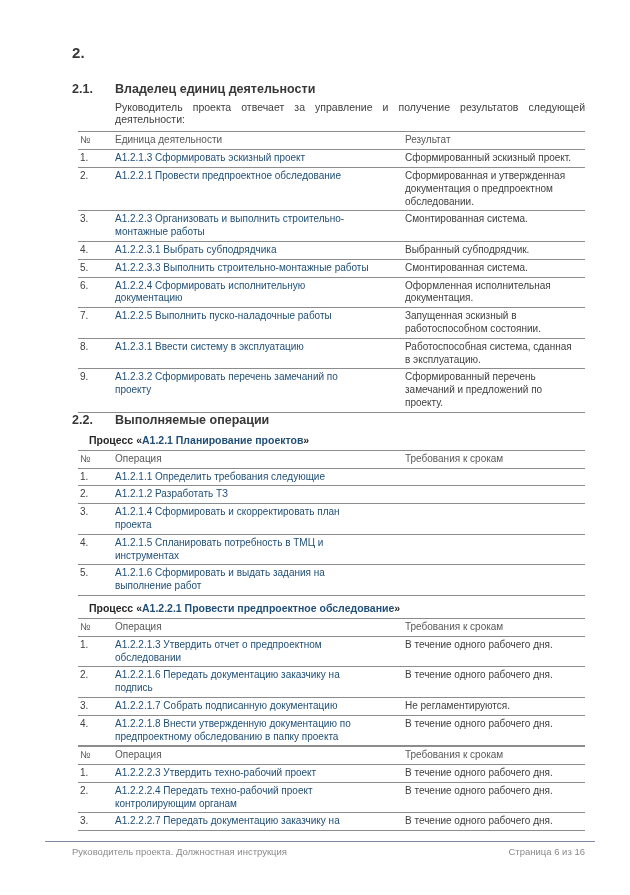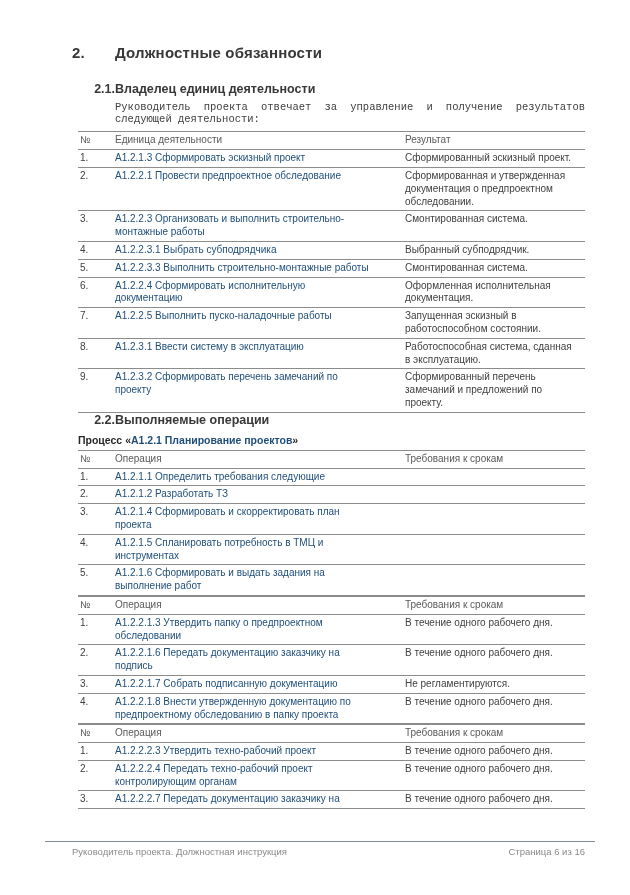--- a/index.html
+++ b/index.html
@@ -12,67 +12,65 @@
     color: #404040;
     padding: 44px 45px 0 72px;
     overflow: hidden;
   }
   .h1 {
     display: flex; font-weight: bold; font-size: 15px; line-height: 18px;
     color: #383838; margin: 0 0 20px 0; letter-spacing: .2px;
   }
   .h2 {
     display: flex; font-weight: bold; font-size: 12.5px; line-height: 15px;
-    color: #383838; margin: 0 0 4px 0; text-align: right;
+    color: #383838; margin: 0 0 4px 0;
   }
   .h2.second { }
   .sec-num { width: 43px; flex: none; }
   .para {
     margin: 0 0 6px 43px; width: 470px;
     font-size: 10.5px; line-height: 12.2px; color: #404040;
     text-align: justify;
-    font-family: Liberation Mono, monospace;
   }
   .doc-table {
     border-collapse: collapse; table-layout: fixed;
     margin-left: 6px; width: 507px;
     font-size: 10px; line-height: 12.8px; color: #404040;
   }
   .doc-table th, .doc-table td {
     border-top: 1px solid #8c8c8c; border-bottom: 1px solid #8c8c8c;
     padding: 2px 0; vertical-align: top; text-align: left;
   }
   .doc-table th { font-weight: normal; color: #595959; }
   .c-num { width: 37px; padding-left: 2px !important; }
   .c-op  { width: 290px; padding-right: 33px !important; }
   .c-res { width: 180px; padding-right: 10px !important; }
   .op-link { color: #1F4E79; cursor: pointer; }
   .process-title {
-    margin: 6px 0 3px 6px; font-size: 10.5px; line-height: 13px;
+    margin: 6px 0 3px 17px; font-size: 10.5px; line-height: 13px;
     font-weight: bold; color: #262626;
   }
   .process-title .proc-name { color: #1F4E79; }
   .footer {
     position: absolute; left: 45px; top: 841px; width: 550px;
     border-top: 1px solid #7e8aa2; padding-top: 4px;
   }
   .footer-row {
     display: flex; justify-content: space-between;
     padding: 0 10px 0 27px;
     font-size: 9.5px; line-height: 12px; color: #8a8a8a;
   }
 </style>
 </head>
 <body>
 
 <div class="page">
 
   <div class="h1">
     <span class="sec-num">2.</span>
-    <span>Должностные обязанности</span>
   </div>
 
   <div class="h2">
     <span class="sec-num">2.1.</span>
     <span>Владелец единиц деятельности</span>
   </div>
 
   <p class="para">Руководитель проекта отвечает за управление и получение результатов следующей деятельности:</p>
 
   <div>
@@ -165,65 +163,66 @@
             </tr>
             <tr>
               <td class="c-num">4.</td>
               <td class="c-op"><span class="op-link">А1.2.1.5 Спланировать потребность в ТМЦ и инструментах</span></td>
               <td class="c-res"></td>
             </tr>
             <tr>
               <td class="c-num">5.</td>
               <td class="c-op"><span class="op-link">А1.2.1.6 Сформировать и выдать задания на выполнение работ</span></td>
               <td class="c-res"></td>
+            </tr>
+          </tbody>
+        </table>
+      </div>
+      <div>
+        <div class="process-title"><span>Процесс «</span><span class="proc-name">А1.2.2.1 Провести предпроектное обследование</span><span>»</span></div>
+        <table class="doc-table">
+          <tbody>
+            <tr>
+              <th class="c-num">№</th>
+              <th class="c-op">Операция</th>
+              <th class="c-res">Требования к срокам</th>
+            </tr>
+            <tr>
+              <td class="c-num">1.</td>
+              <td class="c-op"><span class="op-link">А1.2.2.1.3 Утвердить отчет о предпроектном обследовании</span></td>
+              <td class="c-res">В течение одного рабочего дня.</td>
+            </tr>
+            <tr>
+              <td class="c-num">2.</td>
+              <td class="c-op"><span class="op-link">А1.2.2.1.6 Передать документацию заказчику на подпись</span></td>
+              <td class="c-res">В течение одного рабочего дня.</td>
+            </tr>
+            <tr>
+              <td class="c-num">3.</td>
+              <td class="c-op"><span class="op-link">А1.2.2.1.7 Собрать подписанную документацию</span></td>
+              <td class="c-res">Не регламентируются.</td>
+            </tr>
+            <tr>
+              <td class="c-num">4.</td>
+              <td class="c-op"><span class="op-link">А1.2.2.1.8 Внести утвержденную документацию по предпроектному обследованию в папку проекта</span></td>
+              <td class="c-res">В течение одного рабочего дня.</td>
             </tr>
           </tbody>
         </table>
       </div>
       <div>
         <table class="doc-table">
           <tbody>
             <tr>
               <th class="c-num">№</th>
               <th class="c-op">Операция</th>
               <th class="c-res">Требования к срокам</th>
             </tr>
             <tr>
               <td class="c-num">1.</td>
-              <td class="c-op"><span class="op-link">А1.2.2.1.3 Утвердить папку о предпроектном обследовании</span></td>
-              <td class="c-res">В течение одного рабочего дня.</td>
-            </tr>
-            <tr>
-              <td class="c-num">2.</td>
-              <td class="c-op"><span class="op-link">А1.2.2.1.6 Передать документацию заказчику на подпись</span></td>
-              <td class="c-res">В течение одного рабочего дня.</td>
-            </tr>
-            <tr>
-              <td class="c-num">3.</td>
-              <td class="c-op"><span class="op-link">А1.2.2.1.7 Собрать подписанную документацию</span></td>
-              <td class="c-res">Не регламентируются.</td>
-            </tr>
-            <tr>
-              <td class="c-num">4.</td>
-              <td class="c-op"><span class="op-link">А1.2.2.1.8 Внести утвержденную документацию по предпроектному обследованию в папку проекта</span></td>
-              <td class="c-res">В течение одного рабочего дня.</td>
-            </tr>
-          </tbody>
-        </table>
-      </div>
-      <div>
-        <table class="doc-table">
-          <tbody>
-            <tr>
-              <th class="c-num">№</th>
-              <th class="c-op">Операция</th>
-              <th class="c-res">Требования к срокам</th>
-            </tr>
-            <tr>
-              <td class="c-num">1.</td>
               <td class="c-op"><span class="op-link">А1.2.2.2.3 Утвердить техно-рабочий проект</span></td>
               <td class="c-res">В течение одного рабочего дня.</td>
             </tr>
             <tr>
               <td class="c-num">2.</td>
               <td class="c-op"><span class="op-link">А1.2.2.2.4 Передать техно-рабочий проект контролирующим органам</span></td>
               <td class="c-res">В течение одного рабочего дня.</td>
             </tr>
             <tr>
               <td class="c-num">3.</td>

